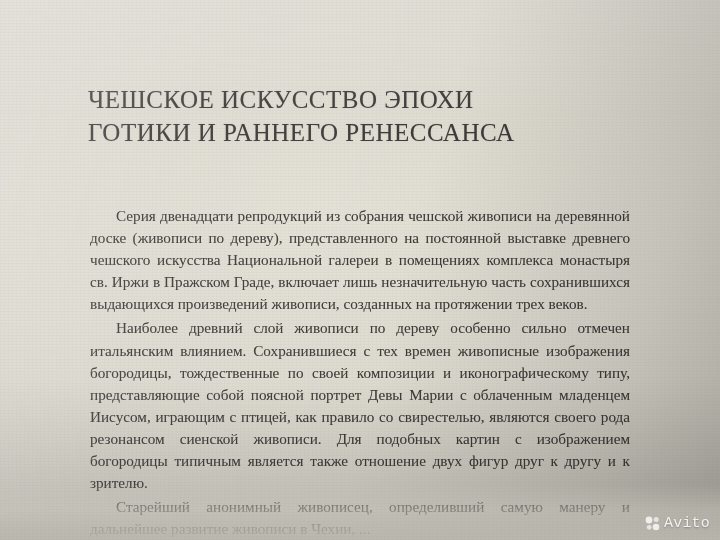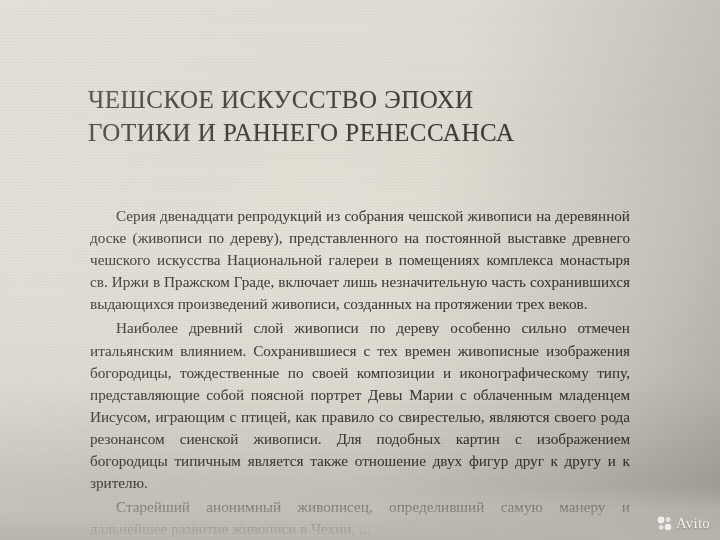--- a/index.html
+++ b/index.html
@@ -102,21 +102,21 @@
   .watermark {
     position: absolute;
     right: 10px;
     bottom: 8px;
     z-index: 6;
     display: flex;
     align-items: center;
     gap: 3px;
     color: #ffffff;
     opacity: 0.82;
-    font-family: Liberation Serif, serif;
+    font-family: Liberation Mono, monospace;
     font-size: 15px;
     letter-spacing: 0.2px;
     text-shadow: 0 1px 2px rgba(0,0,0,0.35);
   }
   .watermark .wm-mark {
     width: 17px;
     height: 17px;
     display: inline-block;
   }
   .watermark .wm-text {

